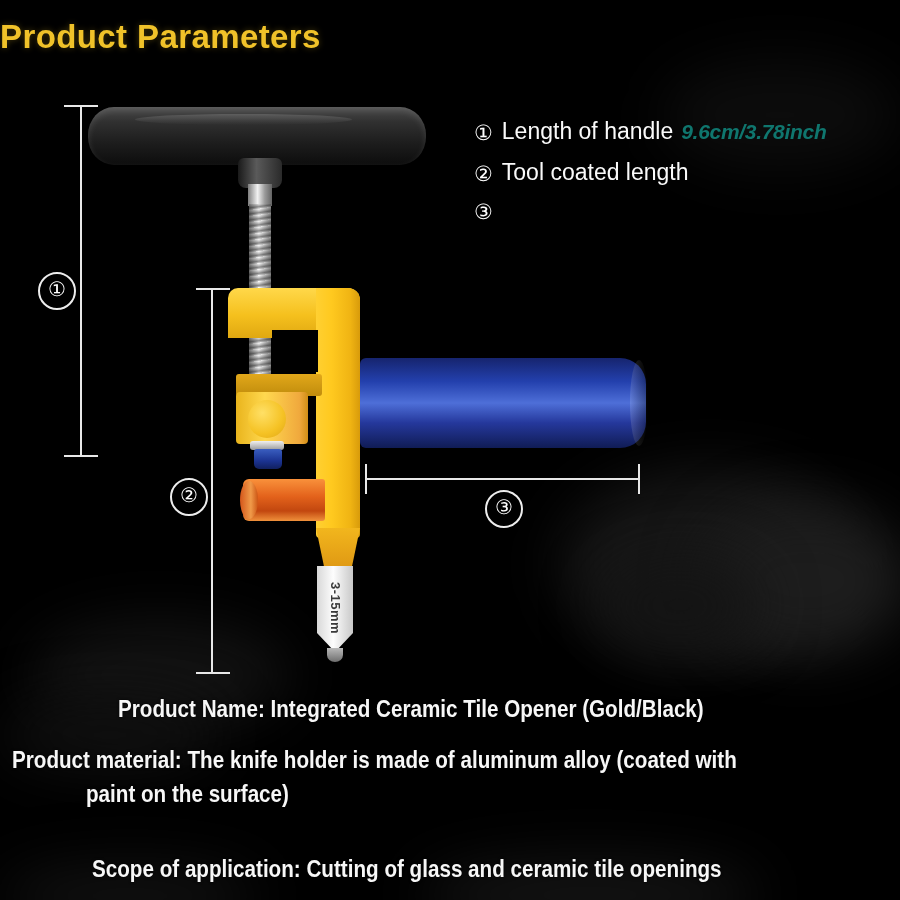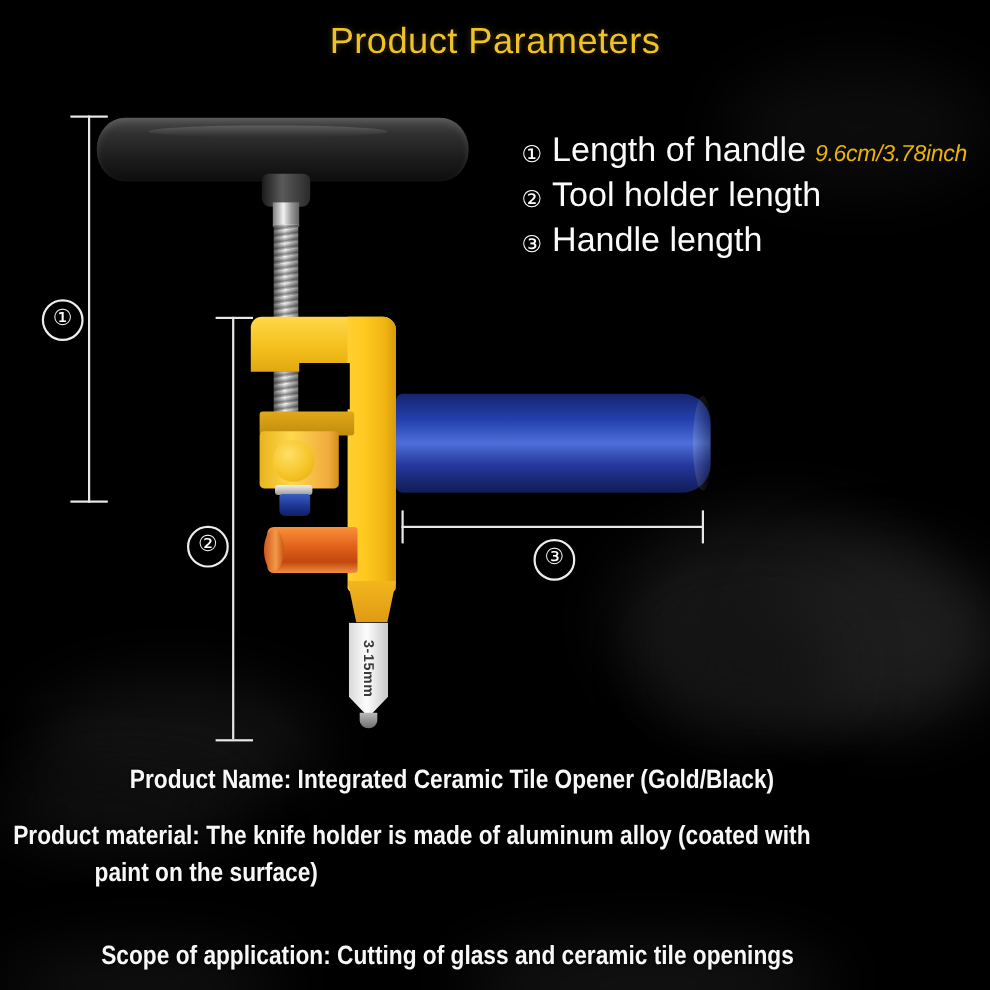--- a/index.html
+++ b/index.html
@@ -16,51 +16,50 @@
     overflow:hidden;
   }
 
   
   .bg-layer{position:absolute;inset:0;pointer-events:none;}
   .bg-blob{position:absolute;border-radius:50%;filter:blur(28px);}
 
   
   #title{
     position:absolute;left:0;top:18px;width:900px;
-    text-align:center;
-    font-size:33px;font-weight:normal;
+    font-size:33px;font-weight:bold;
     letter-spacing:.4px;
     color:#f0c229;
     text-shadow:0 0 6px rgba(240,194,41,.30);
   }
 
   
   #params{position:absolute;left:474px;top:118px;width:420px;}
   .param-row{
     display:flex;align-items:baseline;
     height:41px;
     white-space:nowrap;
     color:#f2f2f2;
   }
   .param-num{
     font-size:21px;line-height:1;
     margin-right:9px;
     color:#fff;
     position:relative;top:1px;
   }
   .param-label{
-    font-size:31px;
+    font-size:23px;
     color:#fafafa;
     margin-right:8px;
   }
   .param-value{
     font-size:21px;
-    font-weight:normal;
+    font-weight:bold;
     font-style:italic;
-    color:#eab308;
+    color:#0f766e;
     letter-spacing:-.3px;
   }
 
   
   .dim-v{position:absolute;background:#e8e8e8;width:2px;}
   .dim-h{position:absolute;background:#e8e8e8;height:2px;}
   .cap-h{position:absolute;background:#e8e8e8;height:2px;}
   .cap-v{position:absolute;background:#e8e8e8;width:2px;}
   .dim-badge{
     position:absolute;
@@ -262,25 +261,24 @@
   <div id="title">Product Parameters</div>
 
   <div id="params">
     <div class="param-row">
       <span class="param-num">①</span>
       <span class="param-label">Length of handle</span>
       <span class="param-value">9.6cm/3.78inch</span>
     </div>
     <div class="param-row">
       <span class="param-num">②</span>
-      <span class="param-label">Tool holder length</span>
+      <span class="param-label">Tool coated length</span>
     </div>
     <div class="param-row">
       <span class="param-num">③</span>
-      <span class="param-label">Handle length</span>
     </div>
   </div>
 
   <div id="product">
     <div id="t-handle"></div>
     <div id="handle-collar"></div>
     <div id="shank"></div>
     <div id="thread-top"></div>
     <div id="clamp-top"></div>
     <div id="clamp-right"></div>

